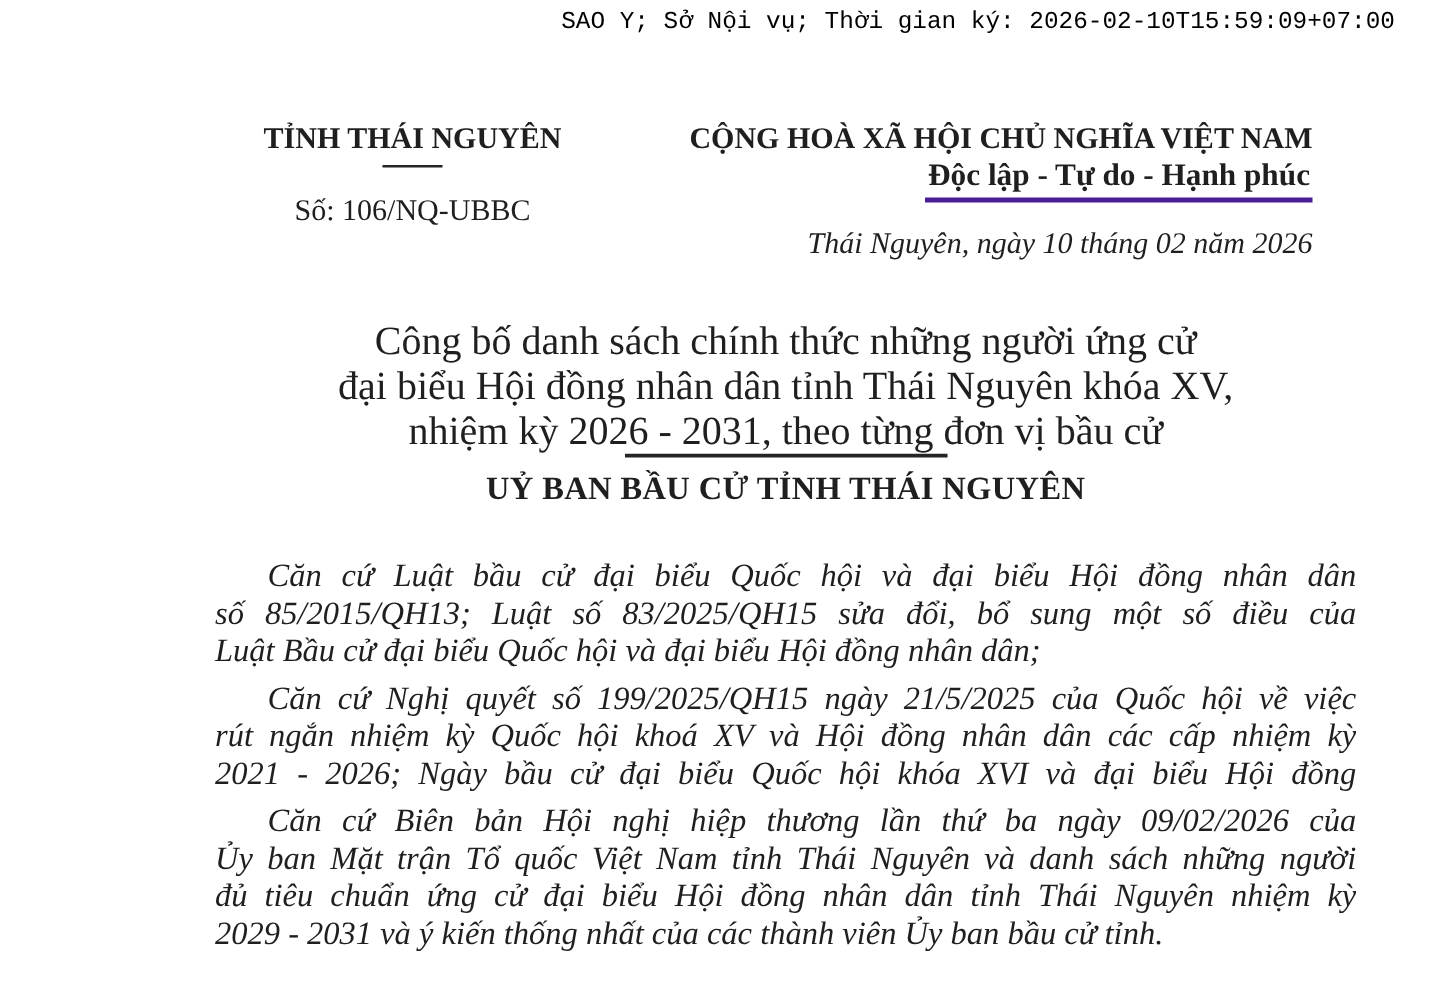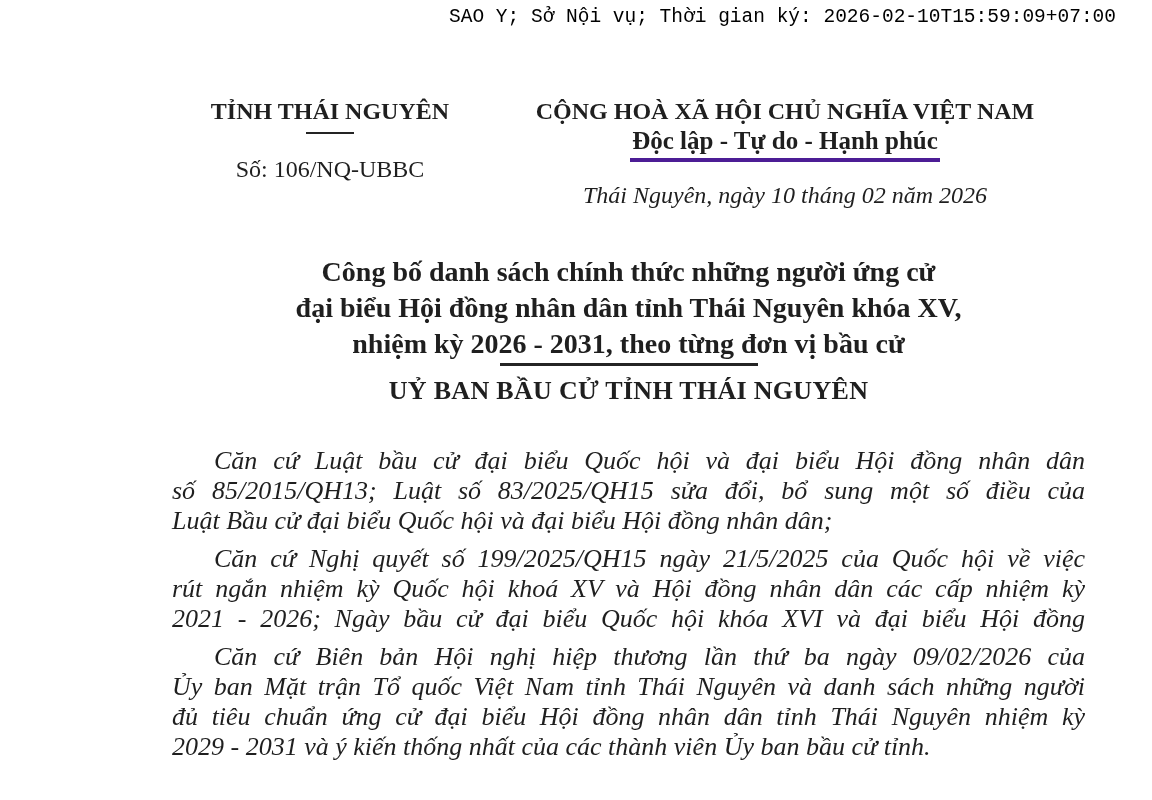--- a/index.html
+++ b/index.html
@@ -21,33 +21,33 @@
     font-family:Liberation Mono, monospace;
   }
 
   
   .header { position:absolute; left:165px; top:97px; display:flex; gap:25px; }
   .col-issuer { width:330px; text-align:center; }
   .issuer-name { font-weight:700; font-size:24px; line-height:29px; white-space:nowrap; }
   .issuer-rule { width:48px; height:2px; background:#242424; margin:6px auto 0; }
   .doc-number { margin-top:22px; font-size:24px; white-space:nowrap; }
 
-  .col-national { width:530px; text-align:center; }
+  .col-national { width:530px; text-align:right; }
   .country-line { font-weight:700; font-size:24px; line-height:29px; white-space:nowrap; }
   .motto-line {
     display:inline-block; font-weight:700; font-size:25px; line-height:30px;
     padding:0 2px 2px; border-bottom:4px solid #4c1d95; white-space:nowrap;
   }
   .place-date { margin-top:20px; font-style:italic; font-size:24px; white-space:nowrap; }
 
   
   .title-block { position:absolute; left:172px; top:248px; width:913px; text-align:center; }
   .doc-type { font-weight:700; font-size:28px; line-height:32px; letter-spacing:0.5px; }
   .subtitle { margin-top:6px; }
-  .subtitle-line { font-weight:700; font-size:28px; line-height:36px; }
+  .subtitle-line { font-weight:400; font-size:32px; line-height:36px; }
   .title-rule { width:258px; height:3px; background:#242424; margin:1px auto 0; }
   .issuer-heading { margin-top:10px; font-weight:700; font-size:26px; line-height:30px; letter-spacing:0.3px; }
 
   
   .bodytext { position:absolute; left:172px; top:446px; width:913px; }
   .para { margin-bottom:8px; }
   .bline {
     font-style:italic; font-size:26px; line-height:30px;
     text-align:justify; text-align-last:justify;
     white-space:normal;

